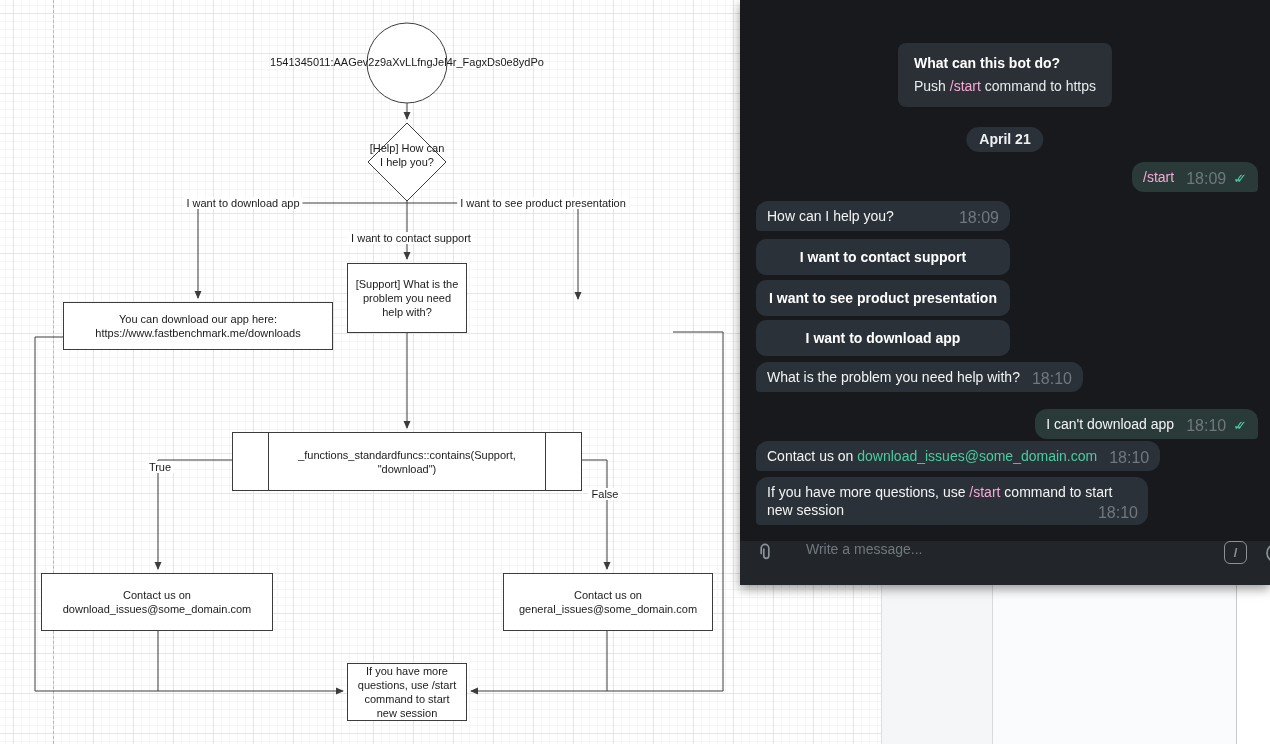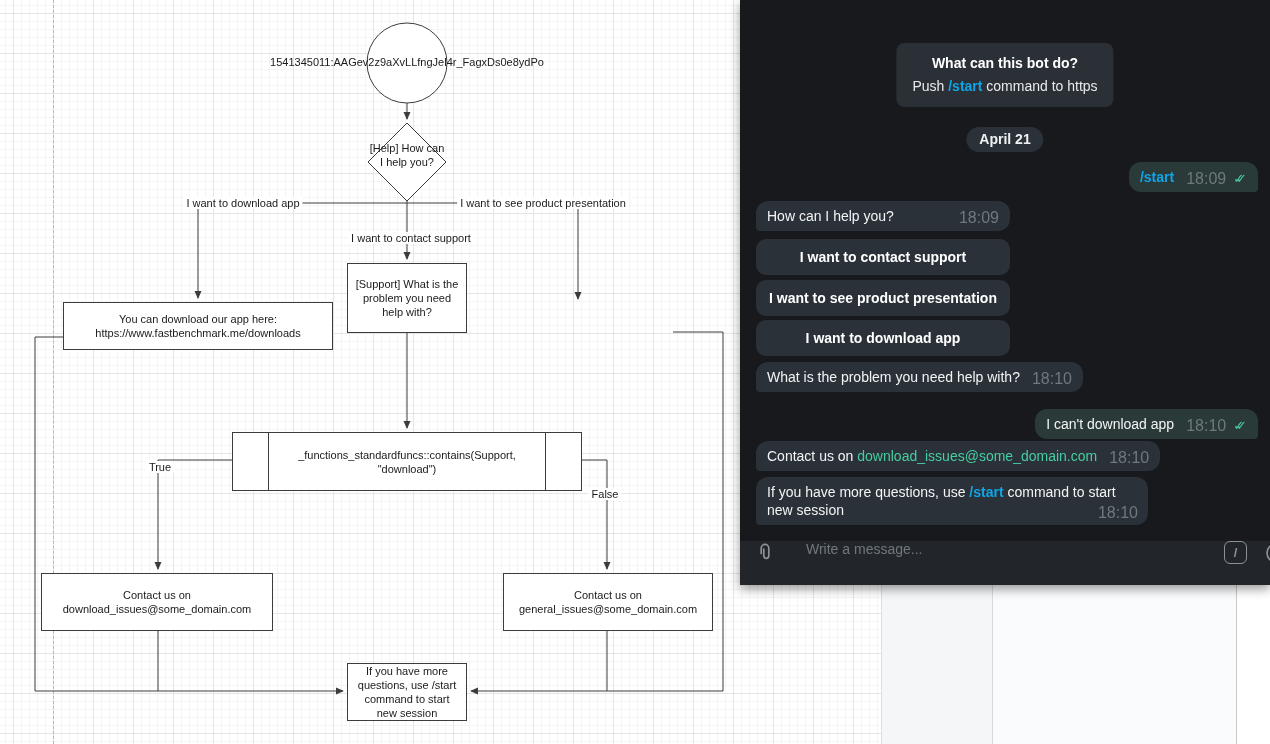--- a/index.html
+++ b/index.html
@@ -38,23 +38,23 @@
     border-left:1px solid #dcdee1; border-right:1px solid #d9dbde; }
   .panel-b { position:absolute; left:993px; top:0; width:244px; height:744px; background:#fafbfc;
     border-right:1px solid #c9c9c9; box-shadow:4px 0 6px -2px rgba(0,0,0,.28); }
   .panel-c { position:absolute; left:1237px; top:0; width:33px; height:744px; background:#ffffff; }
 
   
   .chat { position:absolute; left:740px; top:0; width:530px; height:585px; background:#17191d;
     z-index:10; box-shadow:0 4px 10px rgba(0,0,0,.4); color:#f2f4f5; font-size:14px; }
   .intro-card { position:absolute; top:43px; left:50%; transform:translateX(-50%);
     background:#2b3036; border-radius:8px; padding:9px 16px; line-height:23px; white-space:nowrap; }
-  .intro-title { font-weight:bold; color:#ffffff;text-align:center; }
+  .intro-title { font-weight:bold; color:#ffffff; }
   .intro-line { color:#e8ebed; }
-  .cmd { color:#0ea5e9;font-weight:bold; }
+  .cmd { color:#f9a8d4; }
   .date-pill { position:absolute; top:127px; left:50%; transform:translateX(-50%);
     background:#2b3138; border-radius:13px; height:25px; line-height:25px; padding:0 13px;
     font-weight:bold; color:#eef1f3; }
   .bubble { position:absolute; border-radius:12px; padding:6px 11px; min-height:30px;
     display:flex; align-items:flex-end; line-height:18px; }
   .bubble.in  { background:#2b3138; border-bottom-left-radius:4px; }
   .bubble.out { background:#2a3a38; border-bottom-right-radius:4px; }
   .bubble .time { font-size:16px; color:#70787e; line-height:15px; margin-left:12px; white-space:nowrap; }
   .bubble .grow-time { margin-left:auto; padding-left:12px; }
   .checks { color:#4fcba4; font-size:13px; margin-left:7px; line-height:15px; white-space:nowrap; }

